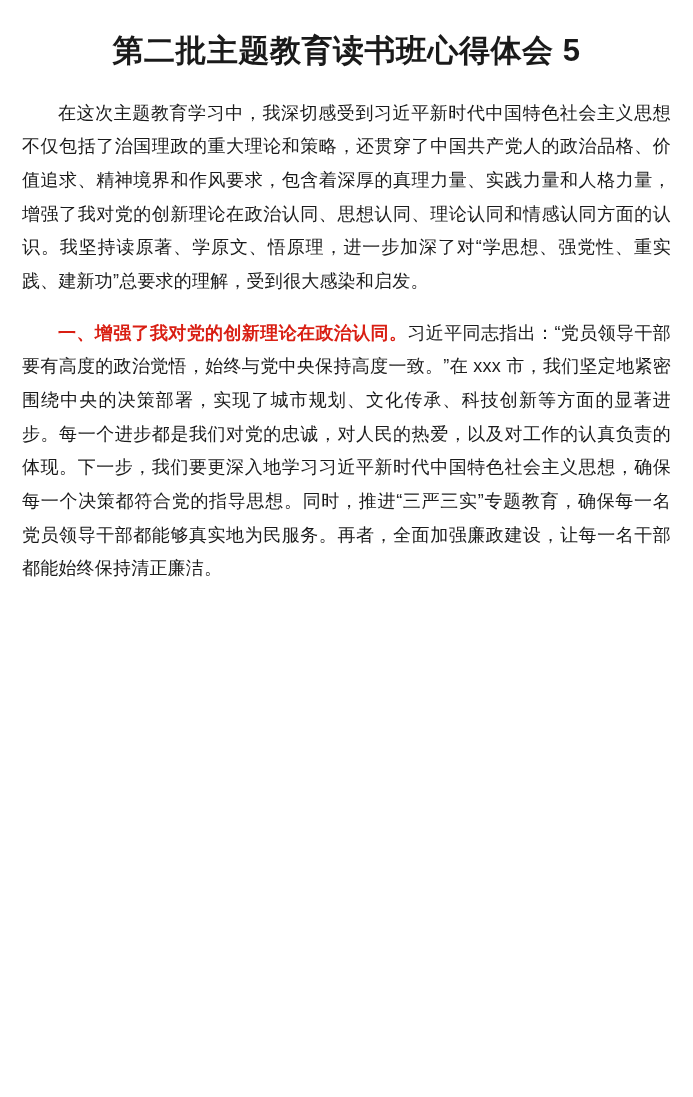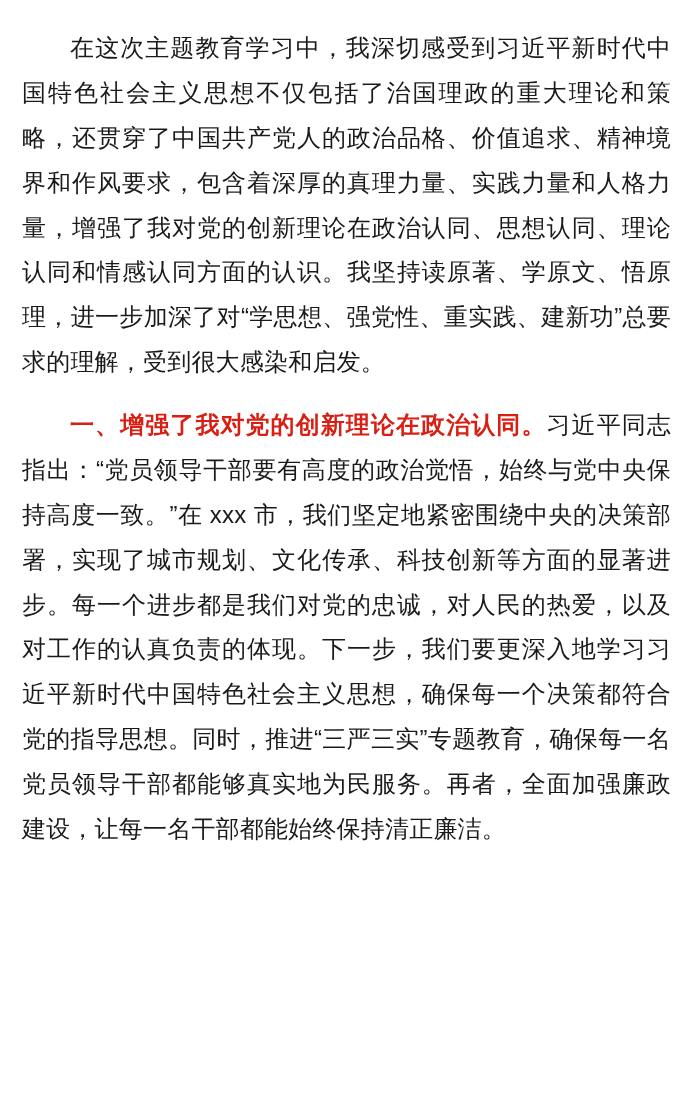--- a/index.html
+++ b/index.html
@@ -25,21 +25,21 @@
     text-align: center;
     font-size: 31px;
     font-weight: 700;
     letter-spacing: 0.5px;
     color: #1a1a1a;
     line-height: 1.25;
     margin: 6px 0 26px 0;
     white-space: nowrap;
   }
   .para {
-    font-size: 24px;
+    font-size: 18px;
     line-height: 1.87;
     text-align: justify;
     text-justify: inter-ideograph;
     text-indent: 2em;
     margin: 0 0 6px 0;
     color: #1a1a1a;
     letter-spacing: 0.2px;
   }
   .heading-run {
     color: #d91f13;
@@ -47,20 +47,21 @@
   }
   .spacer-small {
     height: 12px;
   }
 </style>
 </head>
 <body>
 
 <div class="page">
 
+  <h1 class="doc-title">第二批主题教育读书班心得体会 5</h1>
 
   <p class="para">
     <span>在这次主题教育学习中，我深切感受到习近平新时代中国特色社会主义思想不仅包括了治国理政的重大理论和策略，还贯穿了中国共产党人的政治品格、价值追求、精神境界和作风要求，包含着深厚的真理力量、实践力量和人格力量，增强了我对党的创新理论在政治认同、思想认同、理论认同和情感认同方面的认识。我坚持读原著、学原文、悟原理，进一步加深了对“学思想、强党性、重实践、建新功”总要求的理解，受到很大感染和启发。</span>
   </p>
 
   <div class="spacer-small"></div>
 
   <p class="para">
     <span class="heading-run">一、增强了我对党的创新理论在政治认同。</span><span>习近平同志指出：“党员领导干部要有高度的政治觉悟，始终与党中央保持高度一致。”在 xxx 市，我们坚定地紧密围绕中央的决策部署，实现了城市规划、文化传承、科技创新等方面的显著进步。每一个进步都是我们对党的忠诚，对人民的热爱，以及对工作的认真负责的体现。下一步，我们要更深入地学习习近平新时代中国特色社会主义思想，确保每一个决策都符合党的指导思想。同时，推进“三严三实”专题教育，确保每一名党员领导干部都能够真实地为民服务。再者，全面加强廉政建设，让每一名干部都能始终保持清正廉洁。</span>
   </p>

